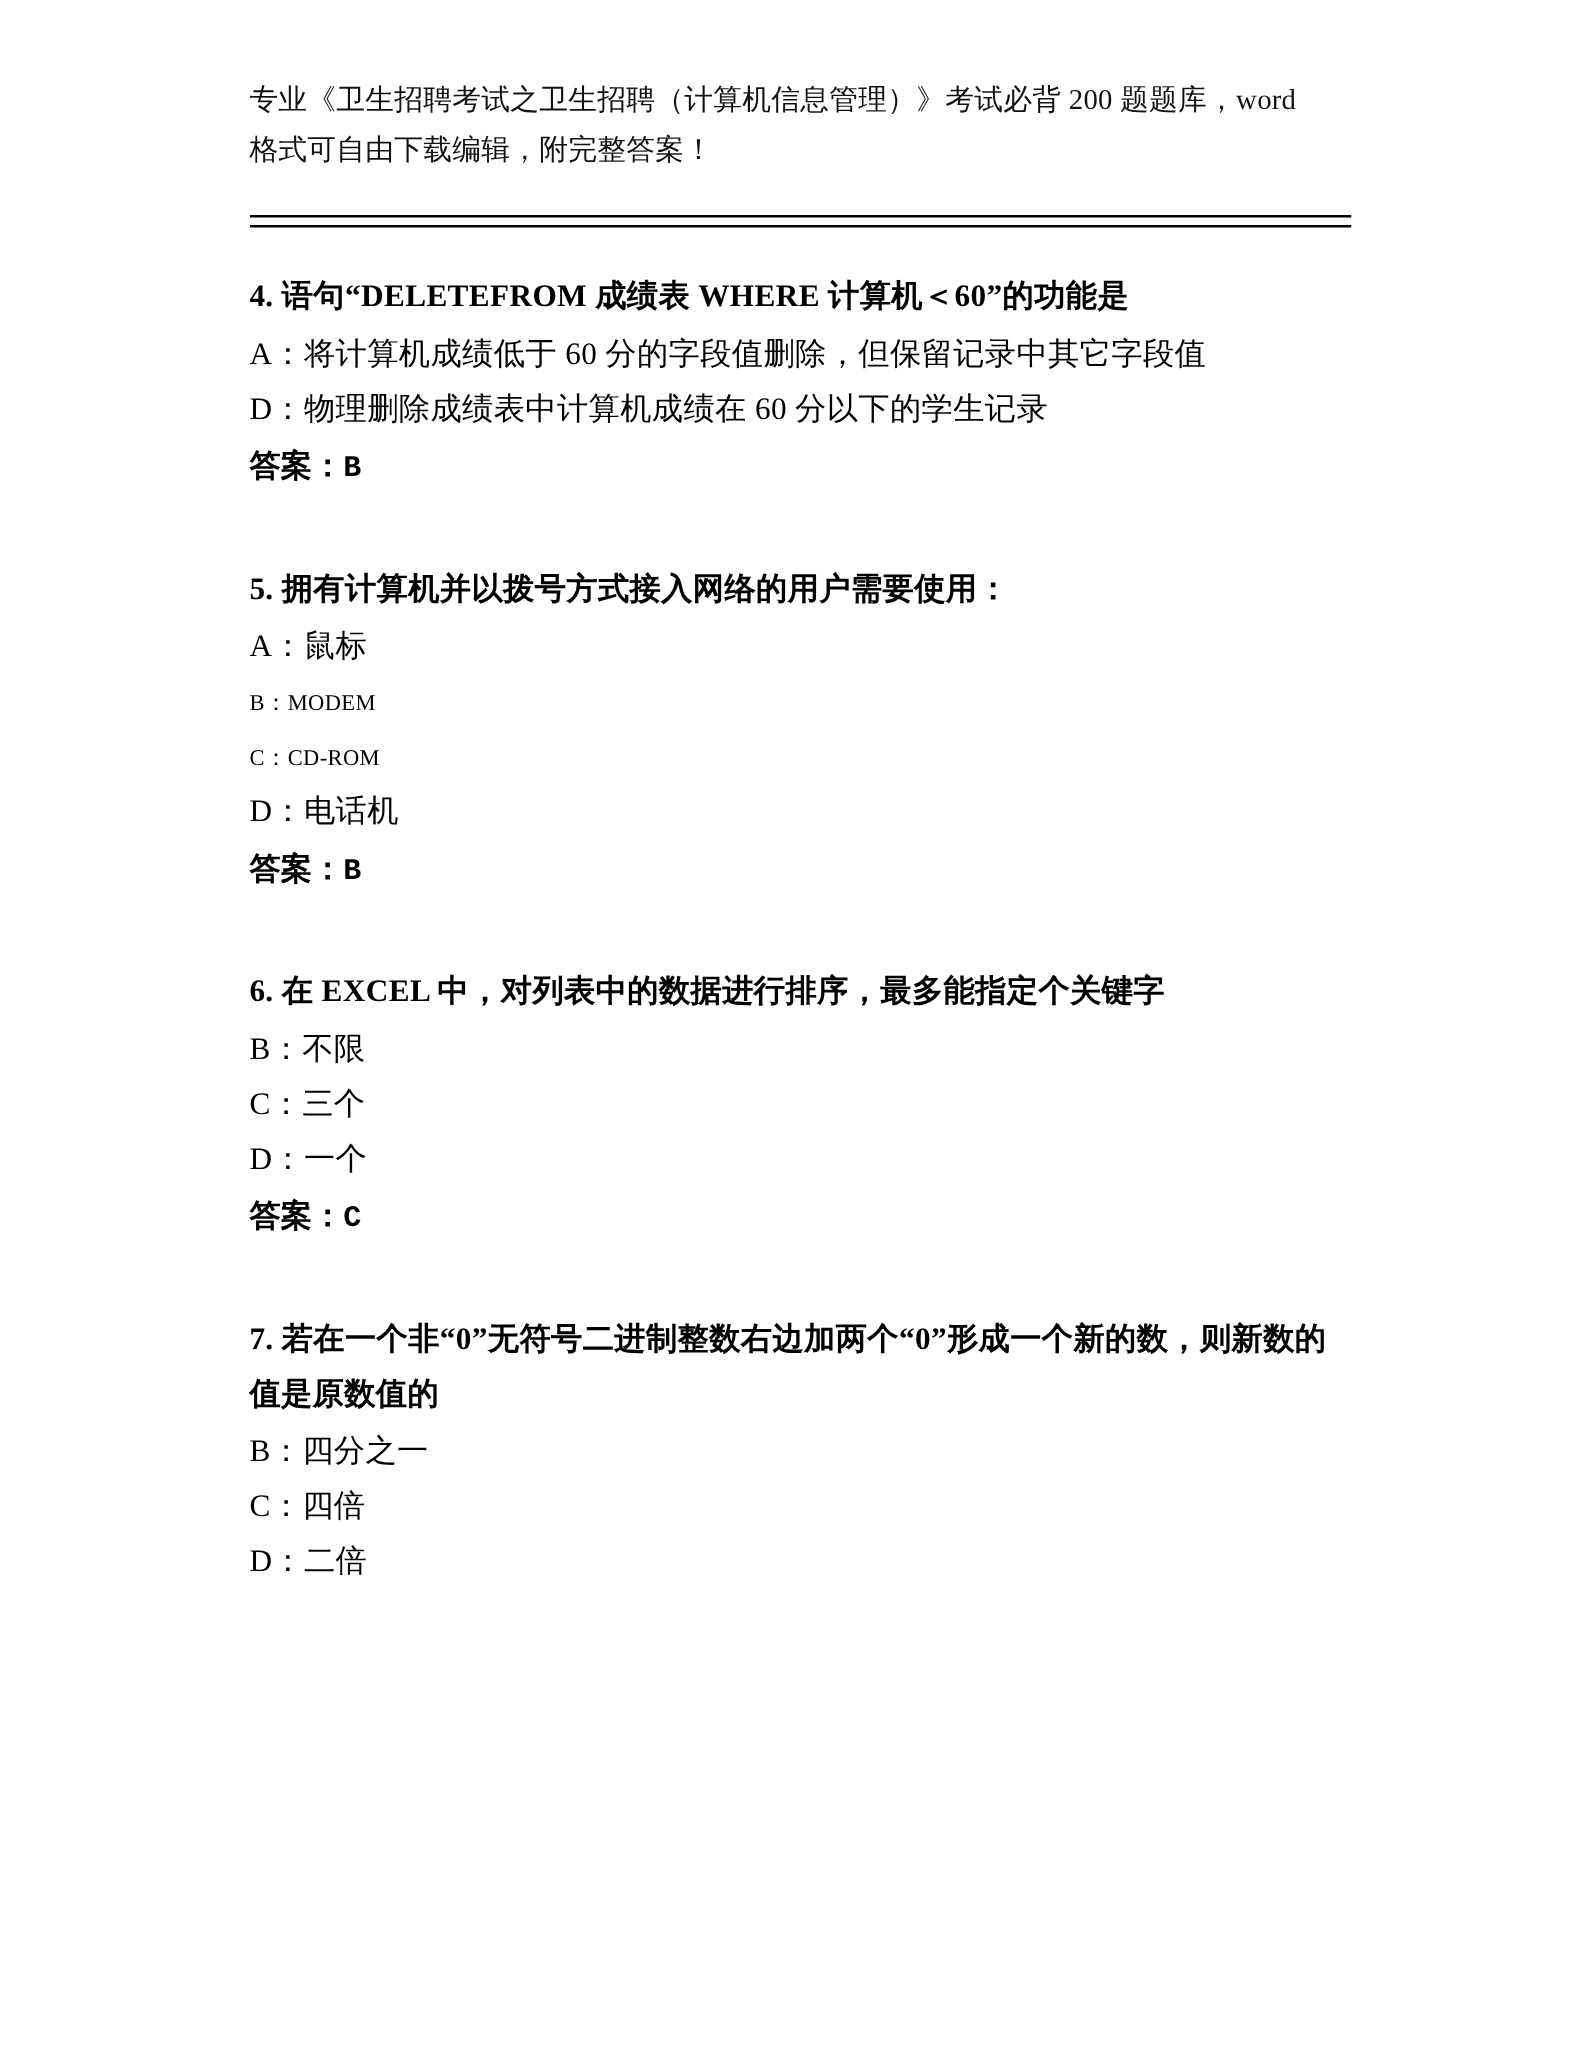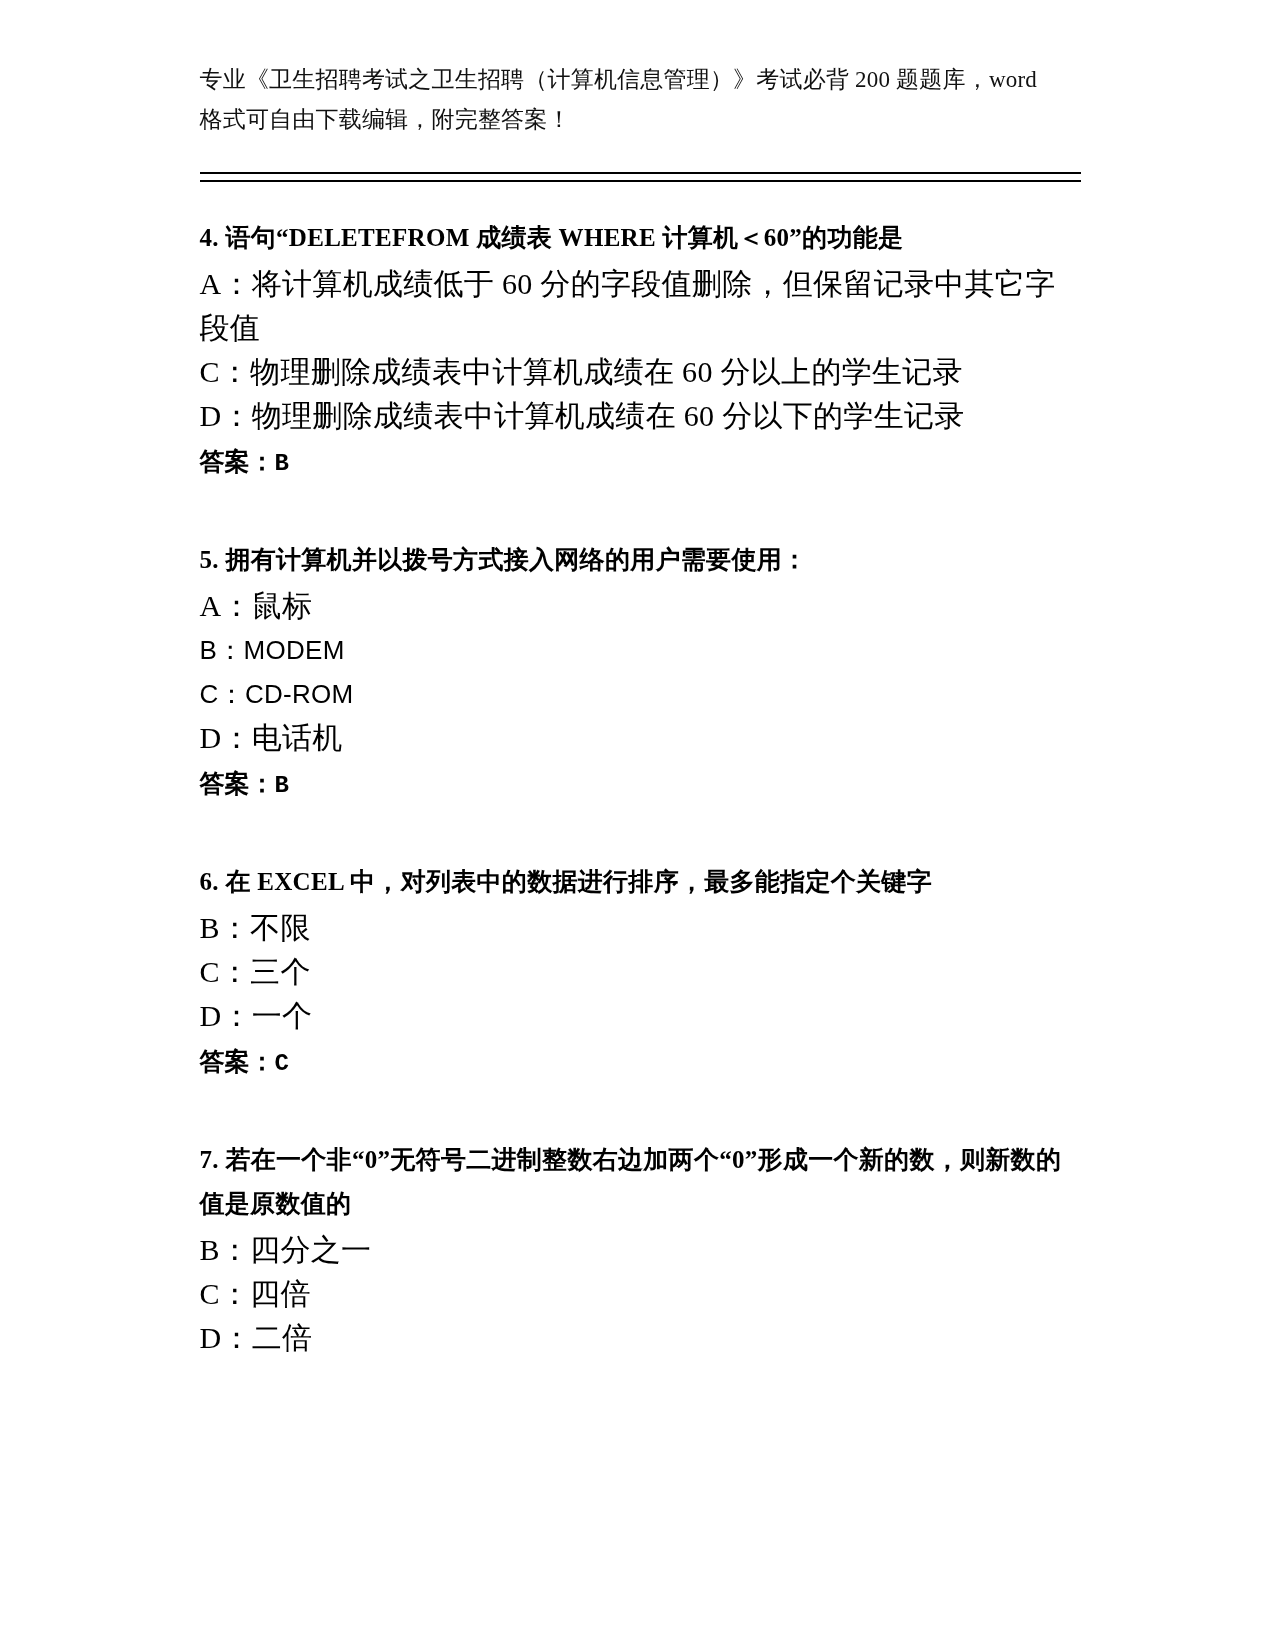--- a/index.html
+++ b/index.html
@@ -43,27 +43,27 @@
     margin-bottom: 52px;
   }
   .q-stem {
     font-size: 25px;
     line-height: 44px;
     letter-spacing: 0.3px;
     margin-bottom: 2px;
     font-weight: bold;
   }
   .q-option {
-    font-size: 30px;
+    font-size: 25px;
     line-height: 44px;
     letter-spacing: 0.3px;
   }
   .mono {
-    font-family: Liberation Sans, sans-serif;
-    font-size: 26px;
+    font-family: Liberation Serif, serif;
+    font-size: 18px;
   }
   .q-answer {
     font-size: 25px;
     line-height: 44px;
     font-weight: bold;
     margin-top: 2px;
   }
   .q-answer .ans-letter {
     font-family: "Liberation Mono", "DejaVu Sans Mono", monospace;
     font-size: 24px;
@@ -79,21 +79,20 @@
     <div>格式可自由下载编辑，附完整答案！</div>
   </div>
 
   <div class="rule"></div>
 
   <div class="questions">
 
     <div class="q-block">
       <div class="q-stem">4. 语句“DELETEFROM 成绩表 WHERE 计算机＜60”的功能是</div>
       <div class="q-option">A：将计算机成绩低于 60 分的字段值删除，但保留记录中其它字段值</div>
-      <div class="q-option">C：物理删除成绩表中计算机成绩在 60 分以上的学生记录</div>
       <div class="q-option">D：物理删除成绩表中计算机成绩在 60 分以下的学生记录</div>
       <div class="q-answer"><span>答案：</span><span class="ans-letter">B</span></div>
     </div>
 
     <div class="q-block">
       <div class="q-stem">5. 拥有计算机并以拨号方式接入网络的用户需要使用：</div>
       <div class="q-option">A：鼠标</div>
       <div class="q-option mono">B：MODEM</div>
       <div class="q-option mono">C：CD-ROM</div>
       <div class="q-option">D：电话机</div>

